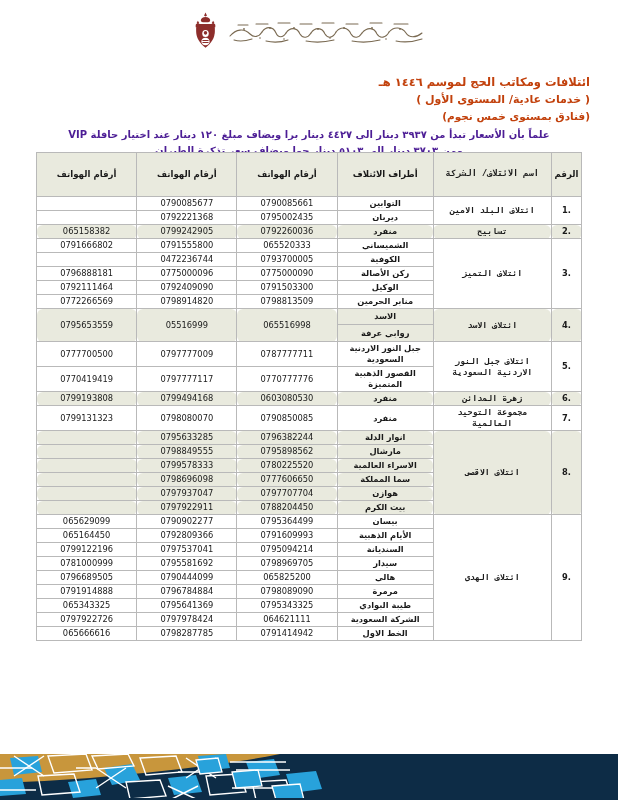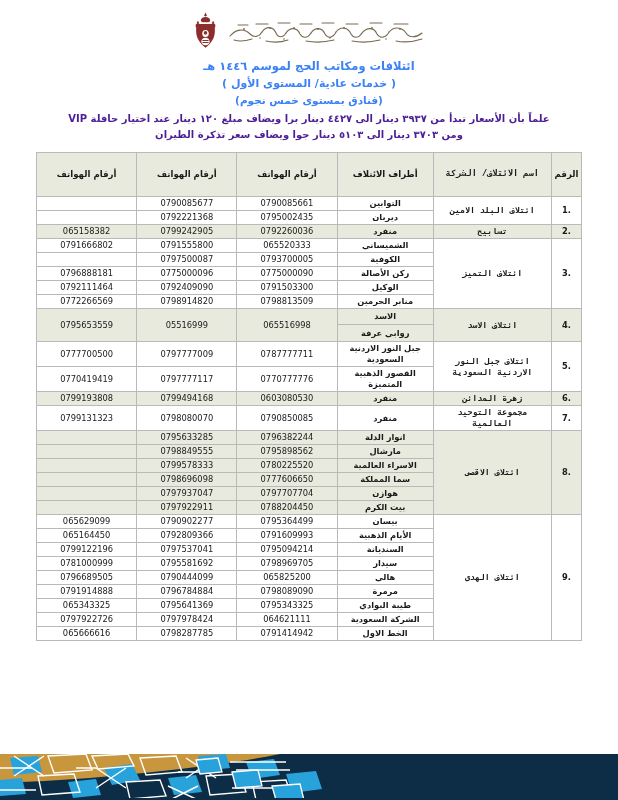--- a/index.html
+++ b/index.html
@@ -32,23 +32,23 @@
     width: 27px; height: 40px;
     flex: 0 0 auto;
   }
   .ministry-script {
     height: 30px;
     width: 200px;
     flex: 0 0 auto;
   }
 
   .title-block {
-    text-align: center;
-    margin-top: 4px;
-    color: #3b82f6;
+    text-align: right;
+    margin-top: 20px;
+    color: #c2410c;
   }
   .title-line-1 {
     font-size: 11.5px;
     font-weight: bold;
     letter-spacing: 0.2px;
     line-height: 17px;
   }
   .title-line-2 {
     font-size: 11px;
     font-weight: bold;
@@ -99,21 +99,21 @@
     font-size: 8.6px;
     height: 19px;
     padding: 16px 2px;
   }
   td.num, th.num { width: 30px; font-weight: bold; }
   td.company, th.company { width: 118px; font-weight: bold; font-family: Liberation Mono, monospace; }
   td.party, th.party { width: 96px; font-weight: bold; }
   td.phone, th.phone { width: 100px; }
 
   tr.shade td { background: #e9eade; }
-  td.shade { background: #e9eade; }
+  td.shade { background: #e9eade; border-radius: 6px; }
 
   td.multiline { line-height: 11px; }
   .sub-split { padding: 0 !important; border: none !important; margin-left: 31px; }
   .sub-split .half {
     border-bottom: 1px solid #b9b9b9;
     height: 16px;
     display: flex; align-items: center; justify-content: center;
     font-weight: bold;
   }
   .sub-split .half:last-child { border-bottom: none; }
@@ -233,21 +233,21 @@
             <td class="num" rowspan="5">.3</td>
             <td class="company" rowspan="5">ائتلاف التميز</td>
             <td class="party multiline">الشميساني</td>
             <td class="phone">065520333</td>
             <td class="phone">0791555800</td>
             <td class="phone">0791666802</td>
           </tr>
           <tr>
             <td class="party multiline">الكوفية</td>
             <td class="phone">0793700005</td>
-            <td class="phone">0797500087</td>
+            <td class="phone">0472236744</td>
             <td class="phone"></td>
           </tr>
           <tr>
             <td class="party multiline">ركن الأصالة</td>
             <td class="phone">0775000090</td>
             <td class="phone">0775000096</td>
             <td class="phone">0796888181</td>
           </tr>
           <tr>
             <td class="party multiline">الوكيل</td>

